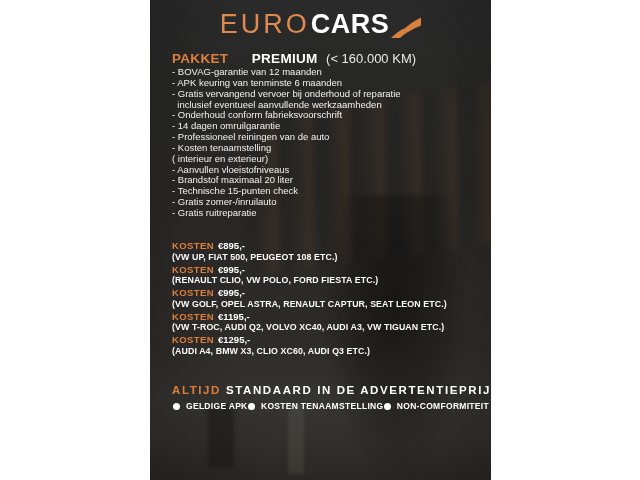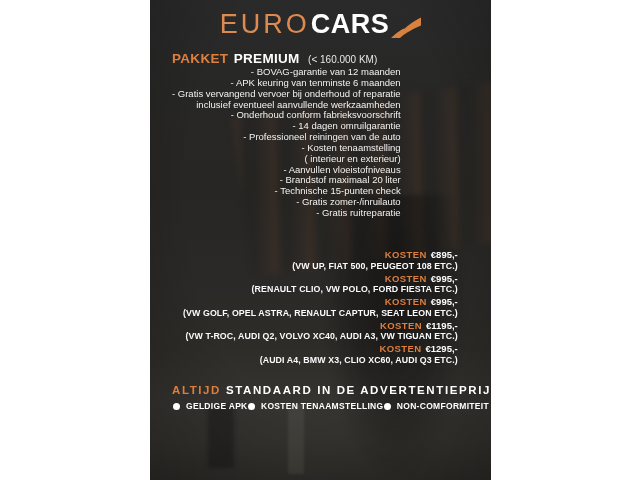--- a/index.html
+++ b/index.html
@@ -1,17 +1,17 @@
 <!DOCTYPE html>
 <html><head>
 <meta charset="utf-8">
 <style>
   * { margin:0; padding:0; box-sizing:border-box; }
   html,body { width:640px; height:480px; background:#ffffff; font-family:"Liberation Sans", sans-serif; }
-  .page { position:relative; width:640px; height:480px; background:#84cc16; overflow:hidden;text-align:right; }
+  .page { position:relative; width:640px; height:480px; background:#84cc16; overflow:hidden; }
   .side-margin { position:absolute; top:0; height:480px; background:#ffffff; }
   .side-margin.left { left:0; width:150px; }
   .side-margin.right { right:0; width:149px; }
 
   .canvas { position:absolute; left:150px; top:0; width:341px; height:480px; background:#272625; overflow:hidden; color:#ffffff; }
 
   
   .photo-base { position:absolute; inset:0;
     background:linear-gradient(180deg,#2a2a2a 0%,#272726 20%,#272624 40%,#2b2927 58%,#2e2c29 72%,#363431 84%,#34322e 92%,#2c2b28 100%); }
   .photo-car { position:absolute; top:98px; right:-30px; width:280px; height:160px; transform:rotate(-8deg);
@@ -25,27 +25,27 @@
   .photo-vignette { position:absolute; inset:0;
     background:radial-gradient(ellipse at 50% 40%, rgba(0,0,0,0) 55%, rgba(0,0,0,0.25) 100%); }
 
   .logo-row { position:absolute; top:9px; left:0; right:0; display:flex; justify-content:center; align-items:center; }
   .logo-euro { font-size:27px; font-weight:400; letter-spacing:3px; color:#dd8a50; }
   .logo-cars { font-size:27px; font-weight:700; letter-spacing:0.5px; color:#ffffff; margin-left:1px; }
   .logo-swoosh { width:30px; height:24px; margin-left:2px; margin-top:6px; }
 
   .pakket-header { position:absolute; top:49px; left:22px; white-space:nowrap; }
   .pakket-accent { font-size:13.5px; font-weight:700; color:#de7f3d; letter-spacing:0.3px; }
-  .pakket-main { font-size:13.5px; font-weight:700; color:#ffffff; letter-spacing:0.3px; margin-left:1px; }
-  .pakket-suffix { font-size:10px; font-weight:400; color:#e8e8e8; margin-left:4px; }
+  .pakket-main { font-size:13.5px; font-weight:700; color:#ffffff; letter-spacing:0.3px; margin-left:19px; }
+  .pakket-suffix { font-size:13px; font-weight:400; color:#e8e8e8; margin-left:4px; }
 
   .features { position:absolute; top:67px; left:22px; font-size:9.5px; line-height:10.85px; color:#f2f2f2; }
   .feature-line { white-space:pre; }
 
-  .pricing { position:absolute; top:241px; left:33px;margin-top:9px; }
+  .pricing { position:absolute; top:241px; left:22px; }
   .tier { margin-bottom:2.5px; }
   .tier-top { font-size:9.5px; font-weight:700; line-height:10.5px; }
   .tier-kosten { color:#de7f3d; margin-right:4px; letter-spacing:0.4px; }
   .tier-price { color:#ffffff; }
   .tier-cars { font-size:8.8px; font-weight:700; line-height:10.5px; color:#fbfbfb; letter-spacing:0.1px; }
 
   .footer-heading { position:absolute; top:384px; left:22px; font-size:11.5px; font-weight:700; letter-spacing:1.6px; white-space:nowrap; }
   .footer-accent { color:#de7f3d; }
   .footer-rest { color:#ffffff; margin-left:5px; }
 

